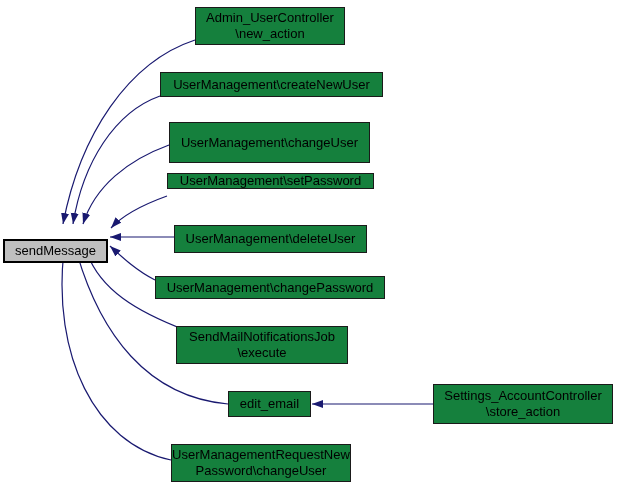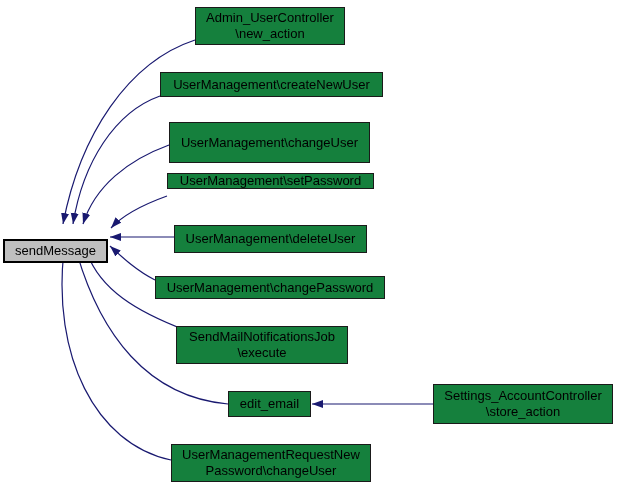--- a/index.html
+++ b/index.html
@@ -102,18 +102,18 @@
 
   <div class="node" style="left:228px; top:391px; width:83px; height:26px;">
     <span>edit_email</span>
   </div>
 
   <div class="node" style="left:433px; top:384px; width:180px; height:40px;">
     <span>Settings_AccountController</span>
     <span>\store_action</span>
   </div>
 
-  <div class="node" style="left:171px; top:444px; width:200px; height:38px;">
+  <div class="node" style="left:171px; top:444px; width:180px; height:38px;">
     <span>UserManagementRequestNew</span>
     <span>Password\changeUser</span>
   </div>
 
 </div>
 
 </body></html>

